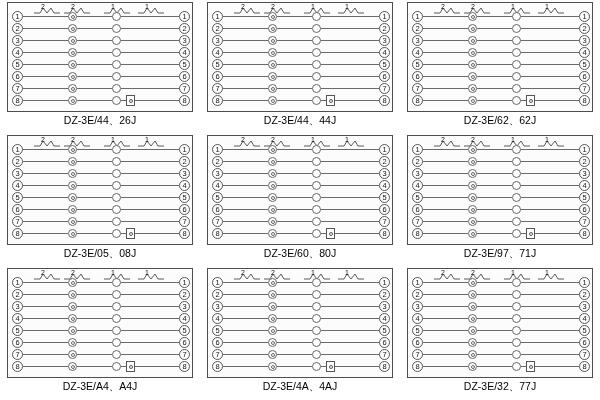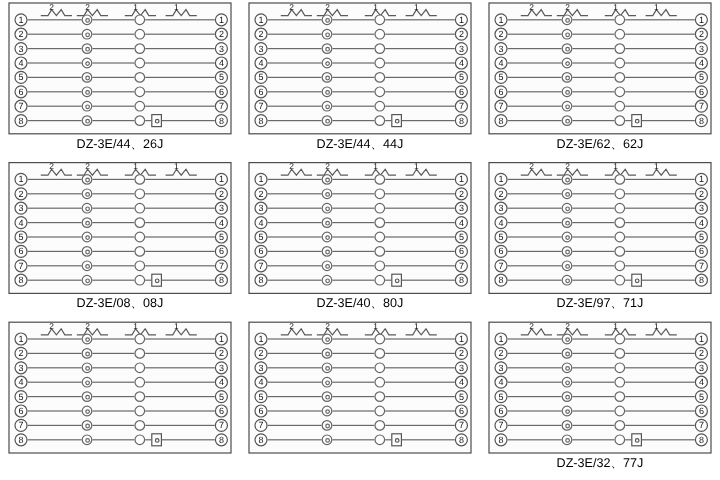--- a/index.html
+++ b/index.html
@@ -410,21 +410,21 @@
         <div class="node" style="left: 104px; top: 81px;"></div>
         <div class="term" style="left: 4px; top: 92px;">8</div>
         <div class="term" style="left: 171px; top: 92px;">8</div>
         <div class="wire" style="left: 15px; top: 97px; width: 45px;"></div>
         <div class="wire" style="left: 69px; top: 97px; width: 35px;"></div>
         <div class="wire" style="left: 113px; top: 97px; width: 58px;"></div>
         <div class="node dbl" style="left: 60px; top: 93px;"></div>
         <div class="node" style="left: 104px; top: 93px;"></div>
         <div class="relay-box" style="left: 118px; top: 92px;"></div>
       </div>
-      <div class="caption">DZ-3E/08、08J</div>
+      <div class="caption">DZ-3E/05、08J</div>
     </div>
     <div class="cell">
       <div class="panel">
         <svg class="zz" width="26" height="10" style="left: 26px; top: 2px;">
           <path d="M0 8 L6 8 L9 3 L13 8 L17 3 L20 8 L26 8"></path>
         </svg>
         <span class="toplabel" style="left: 33px; top: 0px;">2</span>
         <svg class="zz" width="26" height="10" style="left: 56px; top: 2px;">
           <path d="M0 8 L6 8 L9 3 L13 8 L17 3 L20 8 L26 8"></path>
         </svg>
@@ -488,21 +488,21 @@
         <div class="node" style="left: 104px; top: 81px;"></div>
         <div class="term" style="left: 4px; top: 92px;">8</div>
         <div class="term" style="left: 171px; top: 92px;">8</div>
         <div class="wire" style="left: 15px; top: 97px; width: 45px;"></div>
         <div class="wire" style="left: 69px; top: 97px; width: 35px;"></div>
         <div class="wire" style="left: 113px; top: 97px; width: 58px;"></div>
         <div class="node dbl" style="left: 60px; top: 93px;"></div>
         <div class="node" style="left: 104px; top: 93px;"></div>
         <div class="relay-box" style="left: 118px; top: 92px;"></div>
       </div>
-      <div class="caption">DZ-3E/40、80J</div>
+      <div class="caption">DZ-3E/60、80J</div>
     </div>
     <div class="cell">
       <div class="panel">
         <svg class="zz" width="26" height="10" style="left: 26px; top: 2px;">
           <path d="M0 8 L6 8 L9 3 L13 8 L17 3 L20 8 L26 8"></path>
         </svg>
         <span class="toplabel" style="left: 33px; top: 0px;">2</span>
         <svg class="zz" width="26" height="10" style="left: 56px; top: 2px;">
           <path d="M0 8 L6 8 L9 3 L13 8 L17 3 L20 8 L26 8"></path>
         </svg>
@@ -644,20 +644,21 @@
         <div class="node" style="left: 104px; top: 81px;"></div>
         <div class="term" style="left: 4px; top: 92px;">8</div>
         <div class="term" style="left: 171px; top: 92px;">8</div>
         <div class="wire" style="left: 15px; top: 97px; width: 45px;"></div>
         <div class="wire" style="left: 69px; top: 97px; width: 35px;"></div>
         <div class="wire" style="left: 113px; top: 97px; width: 58px;"></div>
         <div class="node dbl" style="left: 60px; top: 93px;"></div>
         <div class="node" style="left: 104px; top: 93px;"></div>
         <div class="relay-box" style="left: 118px; top: 92px;"></div>
       </div>
+      <div class="caption">DZ-3E/A4、A4J</div>
     </div>
     <div class="cell">
       <div class="panel">
         <svg class="zz" width="26" height="10" style="left: 26px; top: 2px;">
           <path d="M0 8 L6 8 L9 3 L13 8 L17 3 L20 8 L26 8"></path>
         </svg>
         <span class="toplabel" style="left: 33px; top: 0px;">2</span>
         <svg class="zz" width="26" height="10" style="left: 56px; top: 2px;">
           <path d="M0 8 L6 8 L9 3 L13 8 L17 3 L20 8 L26 8"></path>
         </svg>
@@ -721,20 +722,21 @@
         <div class="node" style="left: 104px; top: 81px;"></div>
         <div class="term" style="left: 4px; top: 92px;">8</div>
         <div class="term" style="left: 171px; top: 92px;">8</div>
         <div class="wire" style="left: 15px; top: 97px; width: 45px;"></div>
         <div class="wire" style="left: 69px; top: 97px; width: 35px;"></div>
         <div class="wire" style="left: 113px; top: 97px; width: 58px;"></div>
         <div class="node dbl" style="left: 60px; top: 93px;"></div>
         <div class="node" style="left: 104px; top: 93px;"></div>
         <div class="relay-box" style="left: 118px; top: 92px;"></div>
       </div>
+      <div class="caption">DZ-3E/4A、4AJ</div>
     </div>
     <div class="cell">
       <div class="panel">
         <svg class="zz" width="26" height="10" style="left: 26px; top: 2px;">
           <path d="M0 8 L6 8 L9 3 L13 8 L17 3 L20 8 L26 8"></path>
         </svg>
         <span class="toplabel" style="left: 33px; top: 0px;">2</span>
         <svg class="zz" width="26" height="10" style="left: 56px; top: 2px;">
           <path d="M0 8 L6 8 L9 3 L13 8 L17 3 L20 8 L26 8"></path>
         </svg>

